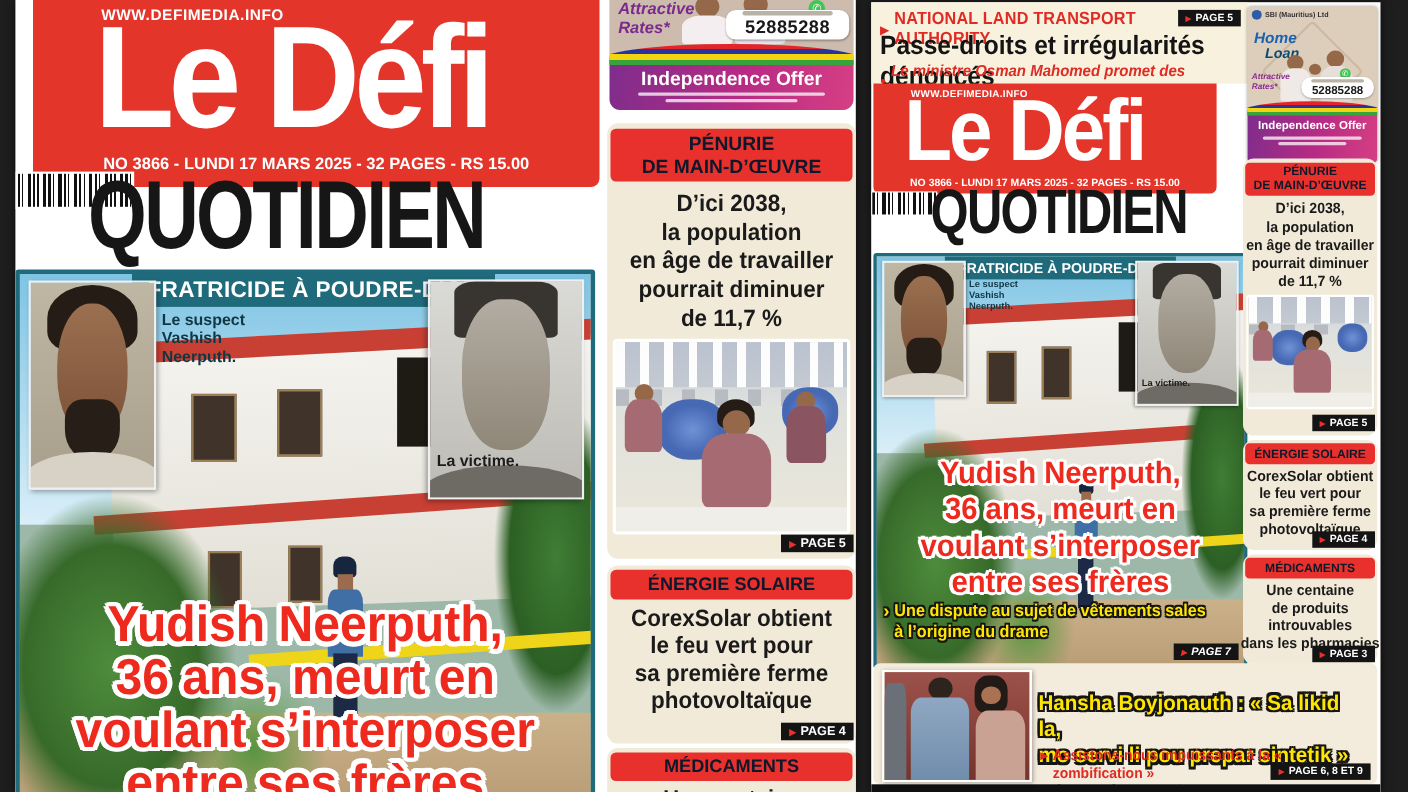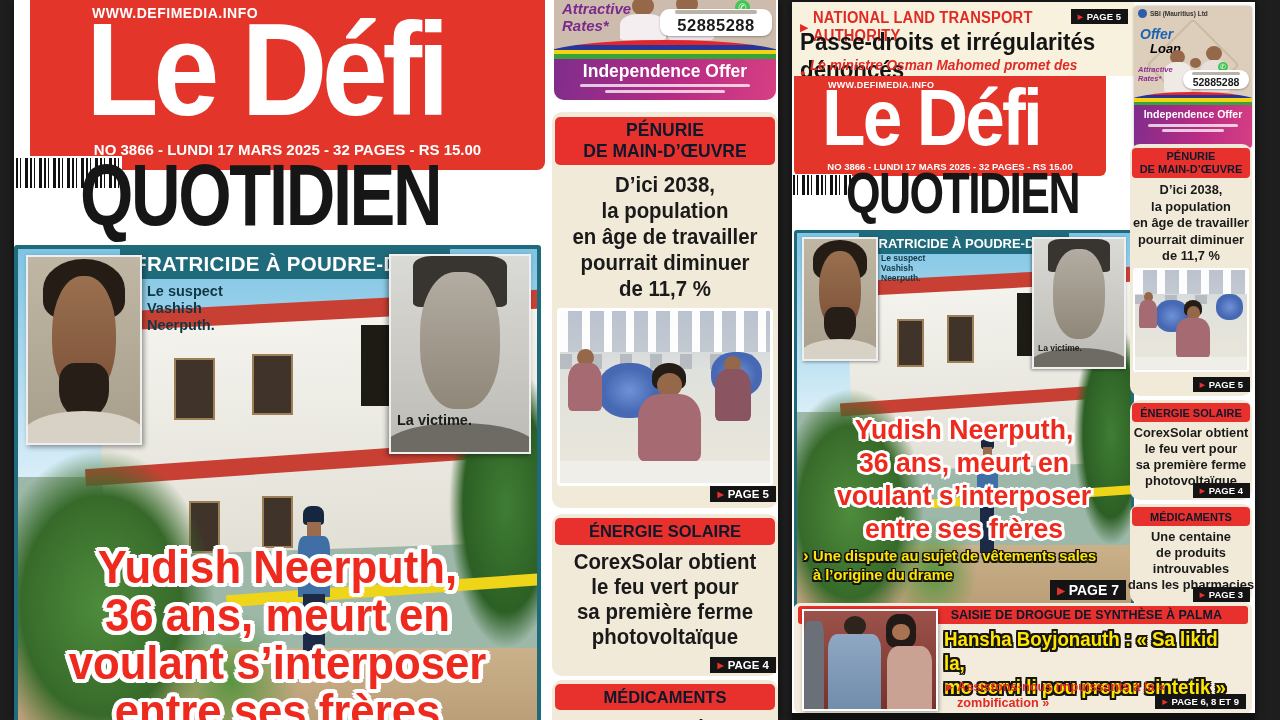--- a/index.html
+++ b/index.html
@@ -237,22 +237,22 @@
       <div class="abs bold" style="left:28px;top:0;font-size:79px;line-height:84px;letter-spacing:-3px;color:#fff;transform:scaleX(.9);transform-origin:0 0;">Le Défi</div>
       <div class="abs bold" style="left:0;right:0;top:85px;text-align:center;font-size:9.5px;color:#fff;">NO 3866 - LUNDI 17 MARS 2025 - 32 PAGES - RS 15.00</div>
     </div>
 
     <div class="abs" style="left:342px;top:4px;width:118px;height:142px;border-radius:4px;overflow:hidden;background:#ddcdbb;box-shadow:0 0 3px rgba(0,0,0,.3);">
       <div class="abs" style="left:4px;right:2px;top:3px;display:flex;align-items:center;gap:3px;">
         <span style="width:9px;height:9px;border-radius:50%;background:#2d5ca8;display:inline-block;"></span>
         <span class="bold" style="font-size:6.5px;color:#333;">SBI (Mauritius) Ltd</span>
       </div>
       <div class="abs" style="left:26px;top:26px;width:62px;height:62px;border:2px solid #cbb9a2;transform:rotate(45deg);border-radius:4px;"></div>
-      <div class="abs bold" style="left:6px;top:20px;font-size:14px;font-style:italic;color:#1b63b0;">Offer</div>
-      <div class="abs bold" style="left:16px;top:35px;font-size:13px;font-style:italic;color:#000000;">Loan</div>
+      <div class="abs bold" style="left:6px;top:20px;font-size:14px;font-style:italic;color:#1b63b0;">Home</div>
+      <div class="abs bold" style="left:16px;top:35px;font-size:13px;font-style:italic;color:#0c4a6e;">Loan</div>
       <div class="abs" style="left:28px;top:40px;width:70px;height:50px;">
         <div class="abs w-skin" style="left:8px;top:4px;width:15px;height:14px;"></div>
         <div class="abs w-skin" style="left:44px;top:0;width:16px;height:15px;"></div>
         <div class="abs w-skin" style="left:28px;top:12px;width:11px;height:10px;"></div>
         <div class="abs" style="left:2px;top:16px;width:28px;height:30px;background:#f0eae6;border-radius:40% 40% 10% 10%;"></div>
         <div class="abs" style="left:38px;top:14px;width:30px;height:32px;background:#e7e0da;border-radius:40% 40% 10% 10%;"></div>
       </div>
       <div class="abs bold pre" style="left:4px;top:60px;font-size:7.5px;line-height:8.5px;font-style:italic;color:#8a2d8e;">Attractive
 Rates*</div>
       <div class="wa abs" style="right:24px;top:56px;width:10px;height:10px;font-size:7px;">✆</div>
@@ -313,21 +313,21 @@
       </div>
       <div class="abs bold pre ow-md cxc" style="left:0;right:0;top:180px;font-size:28px;line-height:33px;text-align:center;transform:scaleX(.95);">Yudish Neerputh,
 36 ans, meurt en
 voulant s’interposer
 entre ses frères</div>
       <div class="abs" style="left:6px;top:314px;display:flex;gap:4px;align-items:flex-start;">
         <span class="bold ob-sm" style="font-size:17px;line-height:18px;">›</span>
         <span class="bold pre ob-sm" style="font-size:15.5px;line-height:18.5px;transform:scaleX(.95);transform-origin:0 0;">Une dispute au sujet de vêtements sales
 à l’origine du drame</span>
       </div>
-      <div class="tag" style="right:5px;bottom:5px;font-size:14px;">
+      <div class="tag" style="right:5px;bottom:5px;font-size:10px;font-style:italic;">
         <span class="tri">▶</span>
         <span>PAGE 7</span>
       </div>
     </div>
 
     <div class="abs" style="left:338px;top:140px;width:125px;height:480px;">
       <div class="cream" style="left:0;right:3px;top:2px;height:252px;">
         <div class="banner abs" style="left:2px;right:2px;top:4px;height:30px;font-size:11px;line-height:13px;border-radius:4px;">PÉNURIE
 DE MAIN-D’ŒUVRE</div>
         <div class="hl abs pre cxc" style="left:-6px;right:-6px;top:38px;font-size:13.5px;line-height:16.5px;transform:scaleX(.95);">D’ici 2038,
@@ -371,21 +371,20 @@
 introuvables
 dans les pharmacies</div>
         <div class="tag" style="right:2px;bottom:2px;font-size:9.5px;">
           <span class="tri">▶</span>
           <span>PAGE 3</span>
         </div>
       </div>
     </div>
 
     <div class="abs" style="left:2px;top:601px;width:458px;height:110px;background:#f3ecdc;border-radius:6px;">
-      <div class="banner abs" style="left:4px;right:4px;top:3px;height:18px;border-radius:3px;justify-content:flex-end;padding-right:26px;font-size:12.5px;">SAISIE DE DROGUE DE SYNTHÈSE À PALMA</div>
       <div class="ph" style="left:8px;top:6px;width:132px;height:98px;border:2px solid #fff;box-shadow:1px 1px 4px rgba(0,0,0,.35);z-index:2;">
         <div class="arrest-bg"></div>
         <div style="left:0;top:10%;width:15%;height:90%;background:#6b6f77;border-radius:20% 20% 0 0;"></div>
         <div style="left:30%;top:5%;width:17%;height:21%;background:#2e241e;border-radius:50%;"></div>
         <div style="left:18%;top:23%;width:40%;height:80%;background:linear-gradient(180deg,#8fa7c2,#6f8cab);border-radius:18% 18% 0 0;"></div>
         <div style="right:15%;top:3%;width:23%;height:35%;background:#211a16;border-radius:40% 40% 30% 30%;"></div>
         <div style="right:20%;top:13%;width:13%;height:17%;background:#a97252;border-radius:50%;"></div>
         <div style="right:3%;top:36%;width:34%;height:66%;background:#c9a294;border-radius:25% 25% 0 0;"></div>
       </div>
       <div class="abs bold pre ob" style="left:150px;top:24px;font-size:19.5px;line-height:24px;transform:scaleX(.96);transform-origin:0 0;">Hansha Boyjonauth : « Sa likid la,

